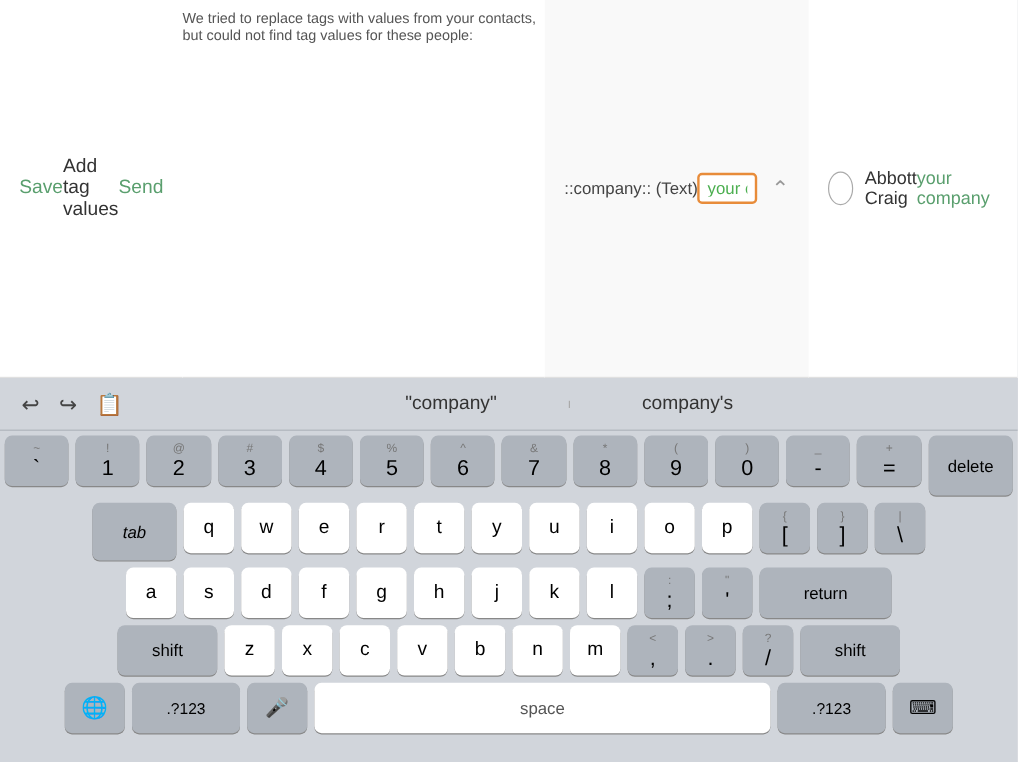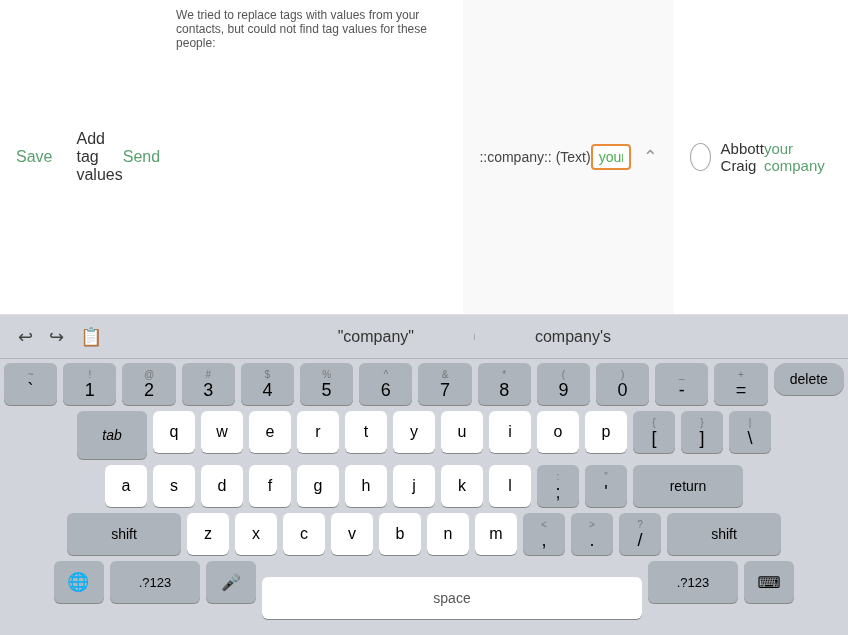--- a/index.html
+++ b/index.html
@@ -33,21 +33,20 @@
       cursor: pointer;
       background: none;
       border: none;
       font-family: inherit;
     }
 
     #title {
       font-size: 16px;
       font-weight: 500;
       color: #333;
-      margin-left: 24px;
     }
 
     #send-btn {
       color: #5a9f6e;
       font-size: 16px;
       cursor: pointer;
       background: none;
       border: none;
       font-family: inherit;
     }
@@ -204,23 +203,23 @@
       border: none;
     }
 
     .key-dark {
       background: #aeb4bc;
       color: #000;
     }
 
     
     .key-sm { width: 42px; height: 42px; }
-    .key-shift { width: 114px; height: 42px; font-size: 14px; }
-    .key-space { width: 380px; height: 42px; font-size: 14px; color: #555; margin-top: 16px; }
-    .key-delete { width: 90px; height: 32px; font-size: 14px; border-radius: 12px; }
+    .key-shift { width: 83px; height: 42px; font-size: 14px; }
+    .key-space { width: 380px; height: 42px; font-size: 14px; color: #555; }
+    .key-delete { width: 90px; height: 50px; font-size: 14px; }
     .key-return { width: 110px; height: 42px; font-size: 14px; }
     .key-tab { width: 70px; height: 48px; font-size: 14px; font-style: italic; }
     .key-abc { width: 90px; height: 42px; font-size: 13px; }
     .key-globe { width: 50px; height: 42px; font-size: 18px; }
     .key-mic { width: 50px; height: 42px; font-size: 16px; }
     .key-keyboard { width: 50px; height: 42px; font-size: 16px; }
     .key-numrow { width: 68px; height: 42px; font-size: 13px; }
 
     .key-sub {
       font-size: 10px;

